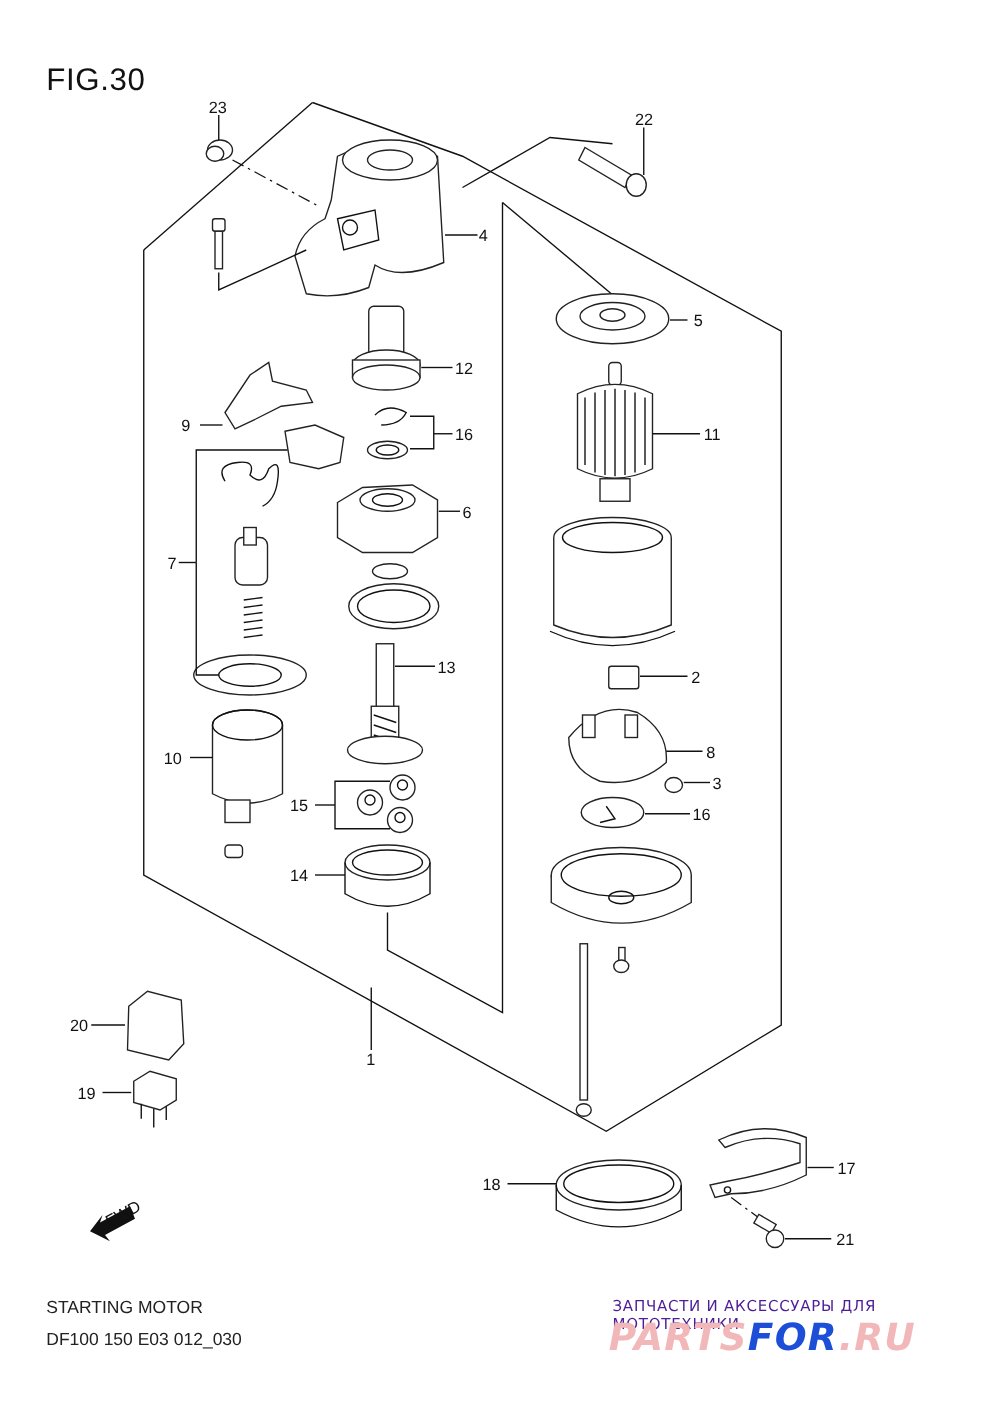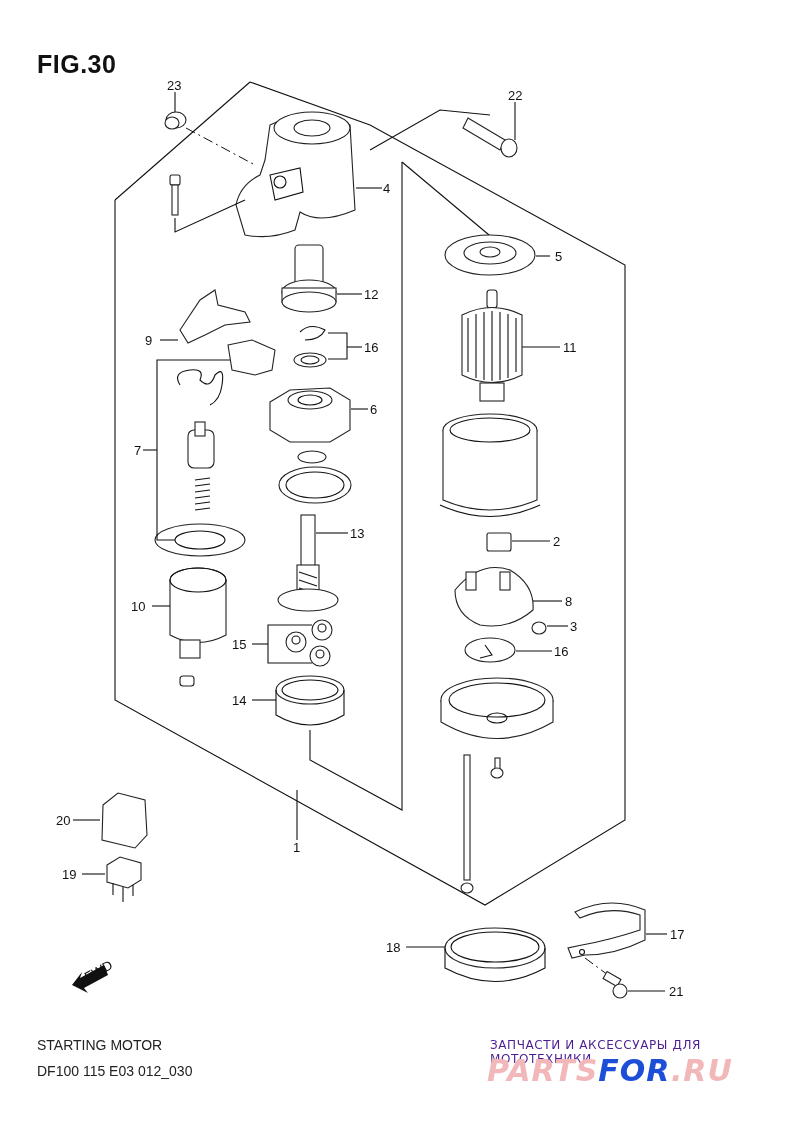--- a/index.html
+++ b/index.html
@@ -1,18 +1,18 @@
 <!DOCTYPE html>
 <html><head>
 <meta charset="utf-8">
 <style>
   html, body { margin:0; padding:0; background:#ffffff; }
   body { width:800px; height:1132px; position:relative; overflow:hidden; font-family:"Liberation Sans", sans-serif; color:#111; }
   #diagram { position:absolute; left:0; top:0; width:800px; height:1132px; }
-  .fig-title { position:absolute; left:37px; top:50px; font-size:25px; font-weight:bold; letter-spacing:0.5px; }
+  .fig-title { position:absolute; left:37px; top:50px; font-size:25px; font-weight:normal; letter-spacing:0.5px; }
   .footer { position:absolute; left:37px; font-size:14px; color:#222; }
   .footer.code { top:1063px; }
   .footer.name { top:1037px; }
   .wm-tag { position:absolute; left:490px; top:1038px; font-size:12px; color:#4c1d95; letter-spacing:0.6px; font-family:"DejaVu Sans", sans-serif; }
   .wm-logo { position:absolute; left:487px; top:1053px; font-size:30px; font-weight:bold; font-style:italic; font-family:"DejaVu Sans", sans-serif; letter-spacing:1px; }
   .wm-logo .a { color:#f2b7b9; }
   .wm-logo .b { color:#1d4ed8; }
   svg text { font-family:"Liberation Sans", sans-serif; font-size:13px; fill:#111; }
   .ln { stroke:#111; stroke-width:1.1; fill:none; }
   .pt { stroke:#222; stroke-width:1.1; fill:#fff; }
@@ -261,19 +261,19 @@
     <text x="56" y="825">20</text>
     <text x="293" y="852">1</text>
     <text x="62" y="879">19</text>
     <text x="670" y="939">17</text>
     <text x="386" y="952">18</text>
     <text x="669" y="996">21</text>
   </g>
 </svg>
 
 <div class="fig-title">FIG.30</div>
-<div class="footer code">DF100 115 E03 012_030</div>
+<div class="footer code">DF100 150 E03 012_030</div>
 <div class="footer name">STARTING MOTOR</div>
 
 <div class="wm-tag">ЗАПЧАСТИ И АКСЕССУАРЫ ДЛЯ МОТОТЕХНИКИ</div>
 <div class="wm-logo">
   <span class="a">PARTS</span><span class="b">FOR</span><span class="a">.RU</span>
 </div>
 
 </body></html>

